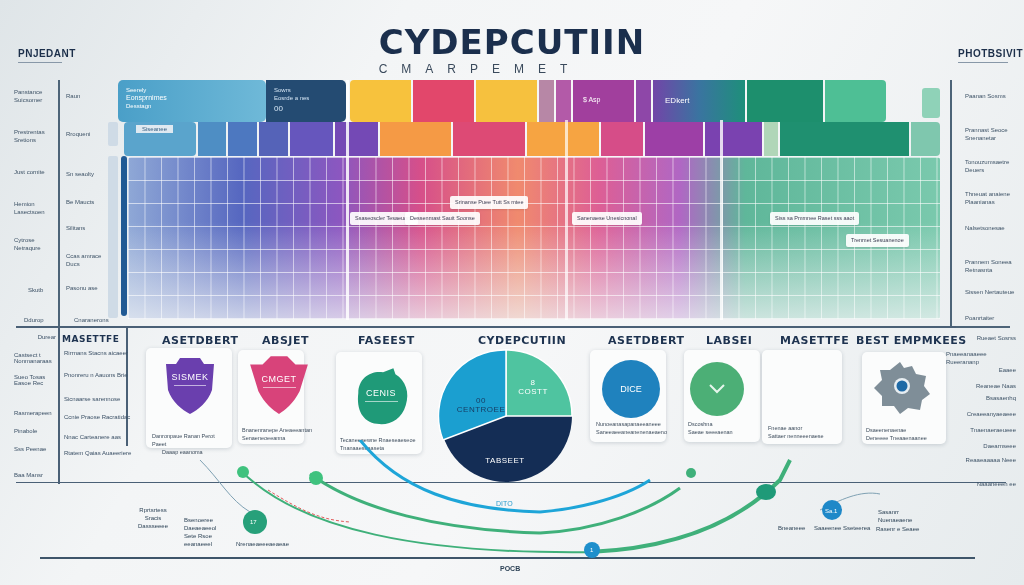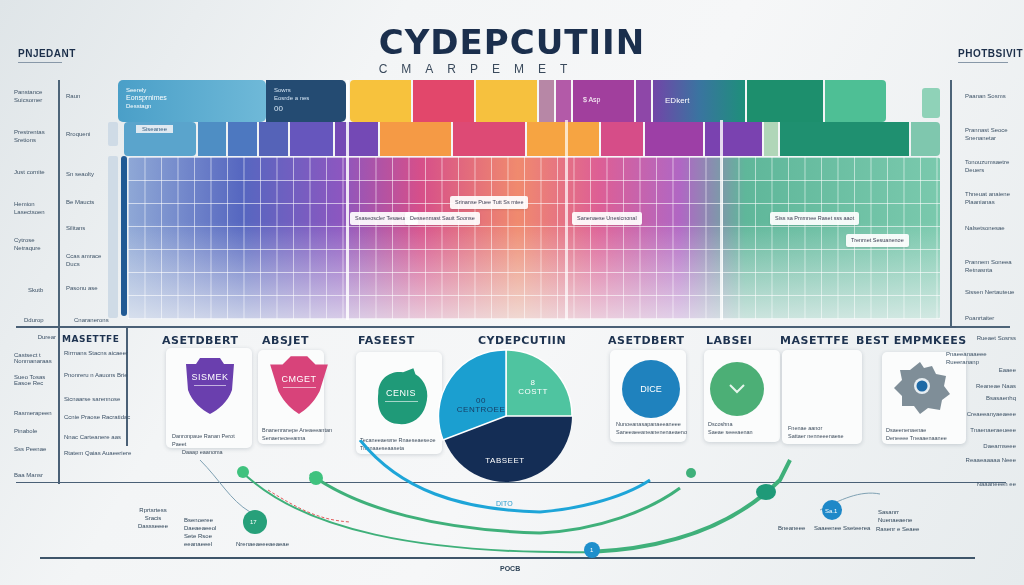--- a/index.html
+++ b/index.html
@@ -52,21 +52,20 @@
 
   
   .lower-hline { height: 2px; background: #4a6076; }
   .section-title {
     font-size: 11px; font-weight: bold; color: #1e3350; letter-spacing: 0.5px;
     font-family: "DejaVu Sans", sans-serif;
   }
   .card {
     background: #fbfcfc; border-radius: 5px;
     box-shadow: 0 1px 4px rgba(30,50,70,0.18);
-    margin-left: 20px;
   }
   .card-text { font-size: 5.5px; color: #3d4c5c; line-height: 8px; }
   .shield {
     display: flex; align-items: center; justify-content: center; flex-direction: column;
     color: #fff; font-size: 9px; letter-spacing: 0.5px;
   }
   .shield .line { width: 50%; height: 1px; background: rgba(255,255,255,0.6); margin-top: 3px; }
   .blob { border-radius: 50%; display: flex; align-items: center; justify-content: center; flex-direction: column; color: #fff; font-size: 9px; }
 
   .left-table-row { font-size: 6px; color: #3b5066; }

